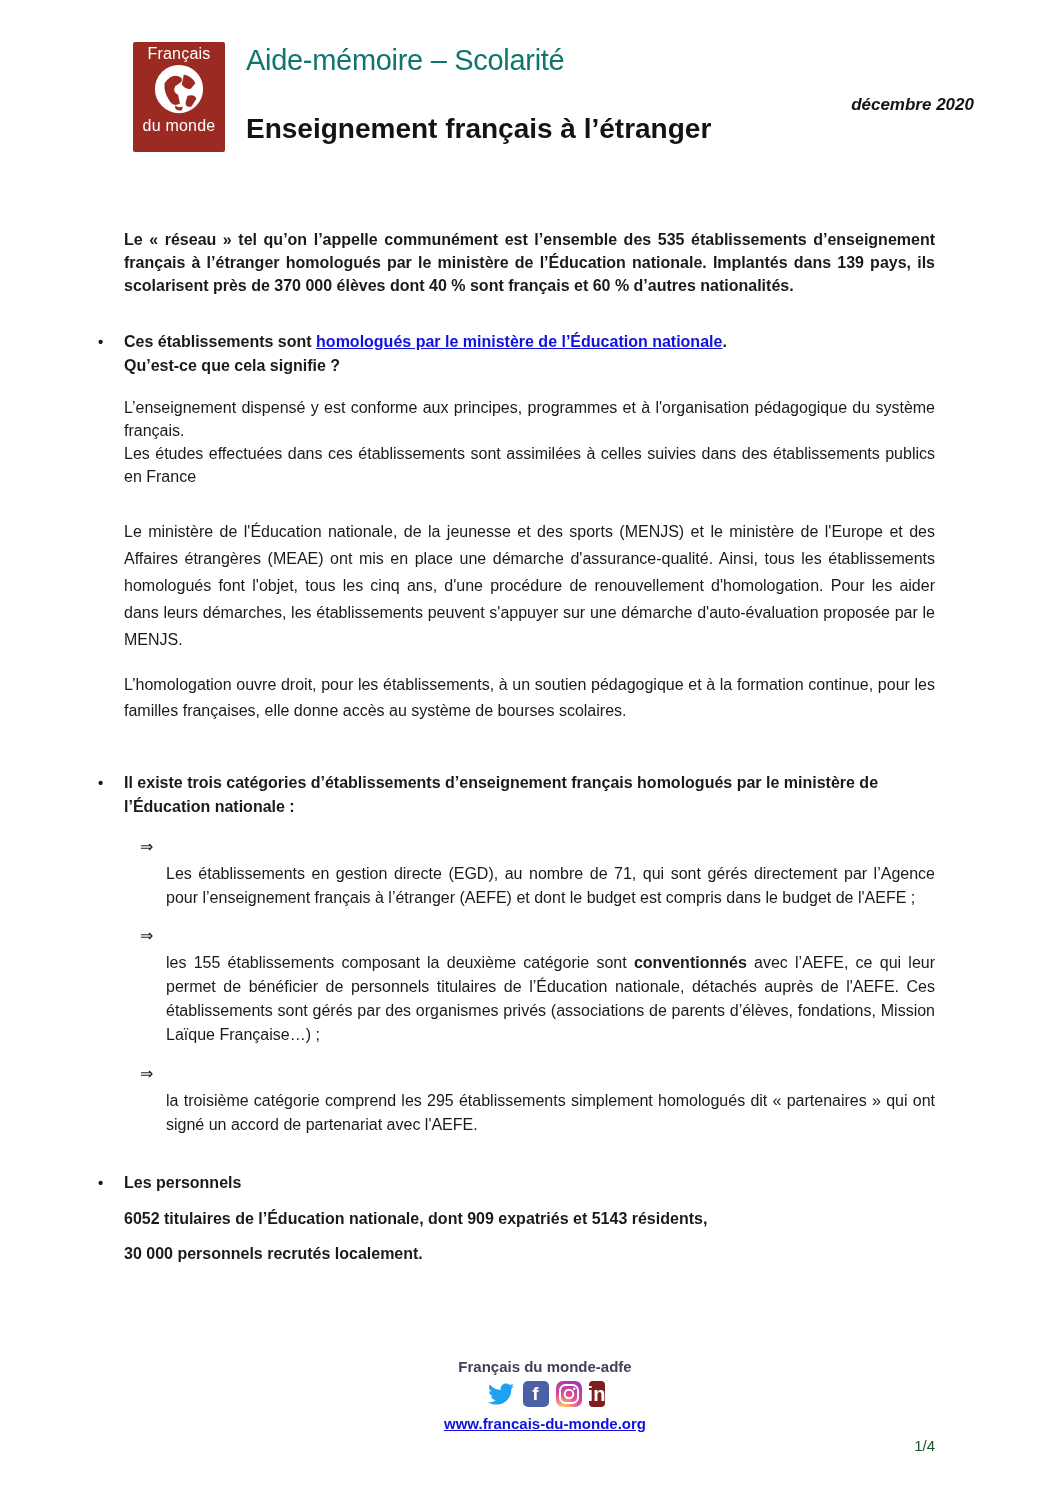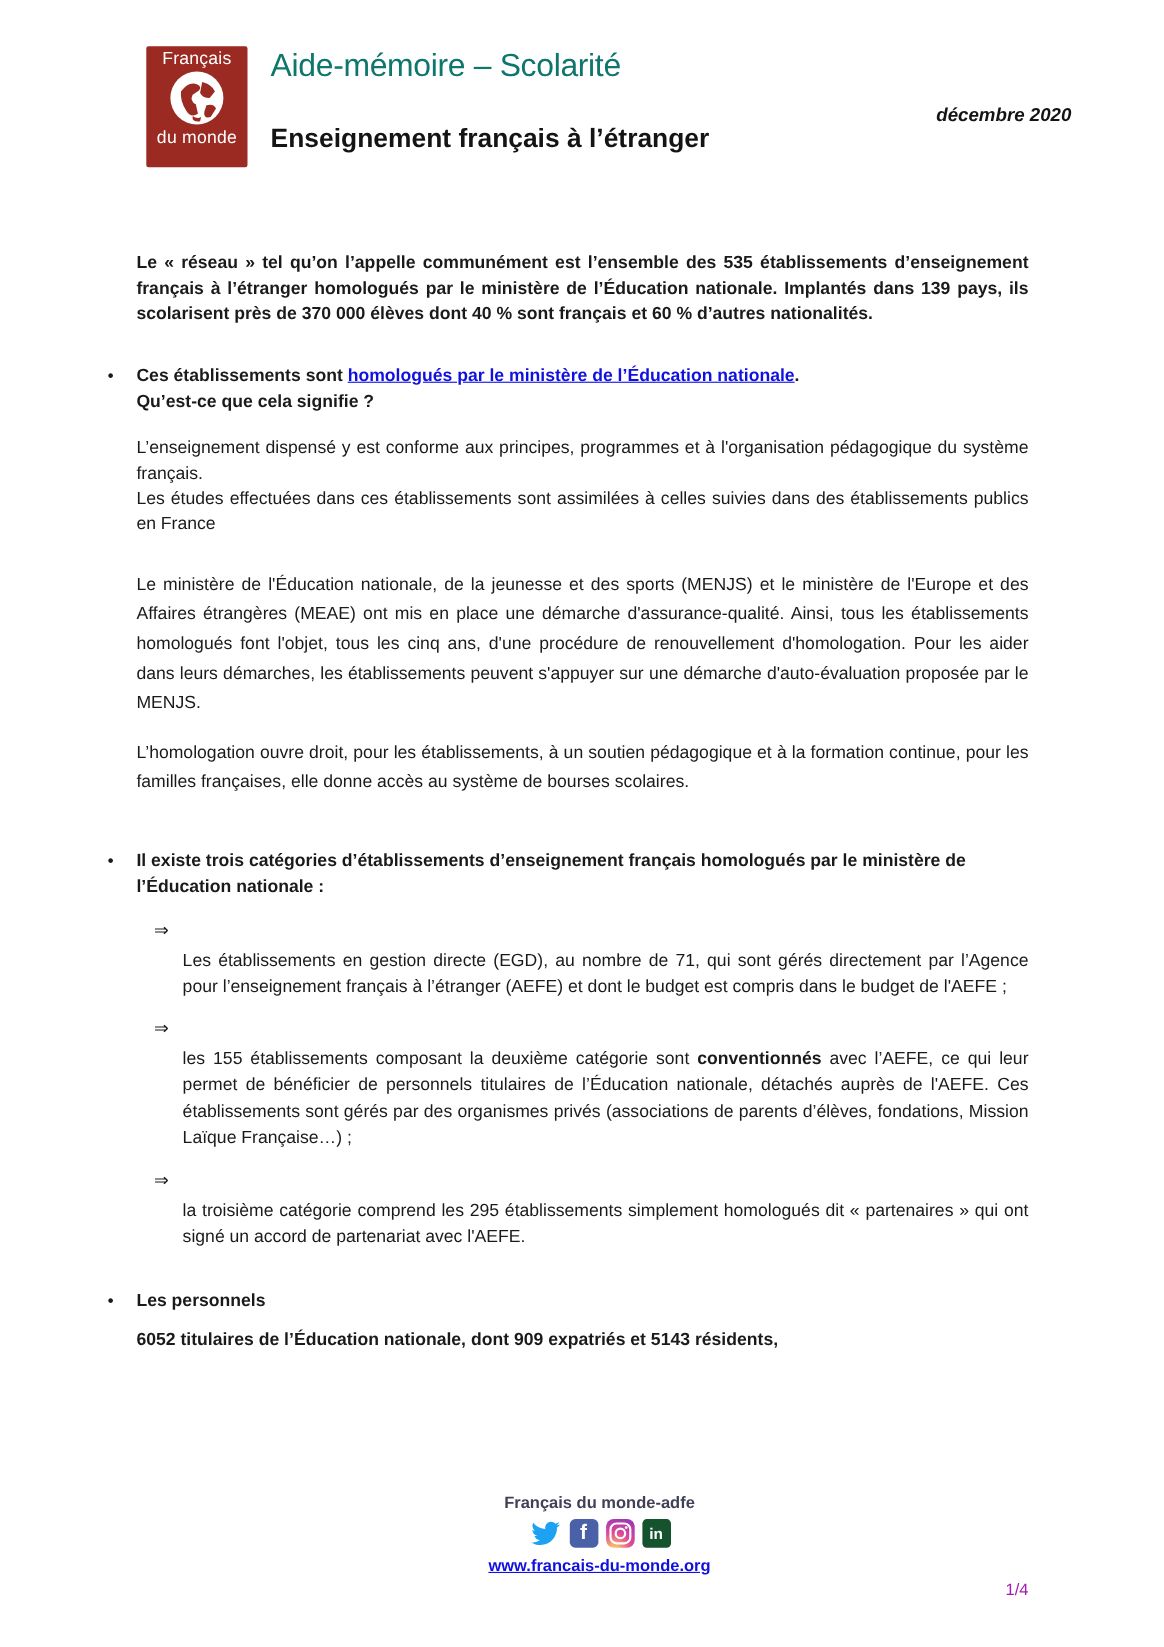--- a/index.html
+++ b/index.html
@@ -22,21 +22,21 @@
   .doc-title {
     position:absolute; left:246px; top:44px;
     font-size:29px; font-weight:normal; letter-spacing:-0.3px; color:#0f766e;
   }
   .doc-date {
     position:absolute; right:84px; top:55px;
     font-size:17px; font-style:italic; font-weight:600; color:#141414;margin-top:40px;
   }
   .doc-subtitle {
     position:absolute; left:246px; top:113px;
-    font-size:24px; font-weight:bold; color:#141414;
+    font-size:28px; font-weight:bold; color:#141414;
   }
 
   
   .main { position:absolute; left:124px; top:228px; width:811px; font-size:16px; }
 
   .intro { font-weight:bold; text-align:justify; line-height:23px; }
 
   .bullet { display:flex; }
   .bullet > .marker { flex:none; width:26px; margin-left:-26px; font-size:15px; }
   .bullet .content { flex:1; }
@@ -70,27 +70,27 @@
   .social-row .icon { display:inline-flex; align-items:center; justify-content:center; cursor:pointer; }
   .icon-fb {
     width:26px; height:26px; border-radius:5px; background:#4a61a8;
     color:#fff; font-weight:bold; font-size:19px; line-height:26px;
   }
   .icon-ig {
     width:26px; height:26px; border-radius:7px;
     background:radial-gradient(circle at 28% 110%, #fdc468 8%, #df4996 48%, #9b36b7 92%);
   }
   .icon-li {
-    width:26px; height:26px; border-radius:4px; background:#14532d;
-    color:#fff; font-weight:bold; font-size:14px; line-height:26px;
+    width:16px; height:26px; border-radius:4px; background:#7f1d1d;
+    color:#fff; font-weight:bold; font-size:20px; line-height:26px;
   }
   .footer-link { display:inline-block; margin-top:7px; font-size:15px; font-weight:bold;
     color:#1010e0; text-decoration:underline; cursor:pointer; }
 
-  .page-num { position:absolute; right:123px; top:1437px; font-size:15px; color:#a21caf; }
+  .page-num { position:absolute; right:123px; top:1437px; font-size:15px; color:#14532d; }
 </style>
 </head>
 <body>
 
 <div class="page">
 
   <div class="logo">
     <span class="logo-word">Français</span>
     <span>
       <svg viewBox="0 0 56 56" width="56" height="54" aria-hidden="true">
@@ -150,20 +150,21 @@
         <span class="content">la troisième catégorie comprend les 295 établissements simplement homologués dit « partenaires » qui ont signé un accord de partenariat avec l'AEFE.</span>
       </div>
     </div>
 
     <div class="bullet b3">
       <span class="marker">•</span>
       <span class="content">Les personnels</span>
     </div>
     <div class="personnel">
       <div>6052 titulaires de l’Éducation nationale, dont 909 expatriés et 5143 résidents,</div>
+      <div>30 000 personnels recrutés localement.</div>
     </div>
 
   </div>
 
   <div class="footer">
     <div class="footer-org">Français du monde-adfe</div>
     <div class="social-row">
       <span class="icon">
         <svg viewBox="0 0 24 24" width="30" height="26" aria-hidden="true">
           <path fill="#1da1f2" d="M23.954 4.569c-.885.389-1.83.654-2.825.775 1.014-.611 1.794-1.574 2.163-2.723-.951.555-2.005.959-3.127 1.184-.896-.959-2.173-1.559-3.591-1.559-2.717 0-4.92 2.203-4.92 4.917 0 .39.045.765.127 1.124C7.691 8.094 4.066 6.13 1.64 3.161c-.427.722-.666 1.561-.666 2.475 0 1.71.87 3.213 2.188 4.096-.807-.026-1.566-.248-2.228-.616v.061c0 2.385 1.693 4.374 3.946 4.827-.413.111-.849.171-1.296.171-.314 0-.615-.03-.916-.086.631 1.953 2.445 3.377 4.604 3.417-1.68 1.319-3.809 2.105-6.102 2.105-.39 0-.779-.023-1.17-.067 2.189 1.394 4.768 2.209 7.557 2.209 9.054 0 13.999-7.496 13.999-13.986 0-.209 0-.42-.015-.63.961-.689 1.8-1.56 2.46-2.548l-.047-.02z"></path>

